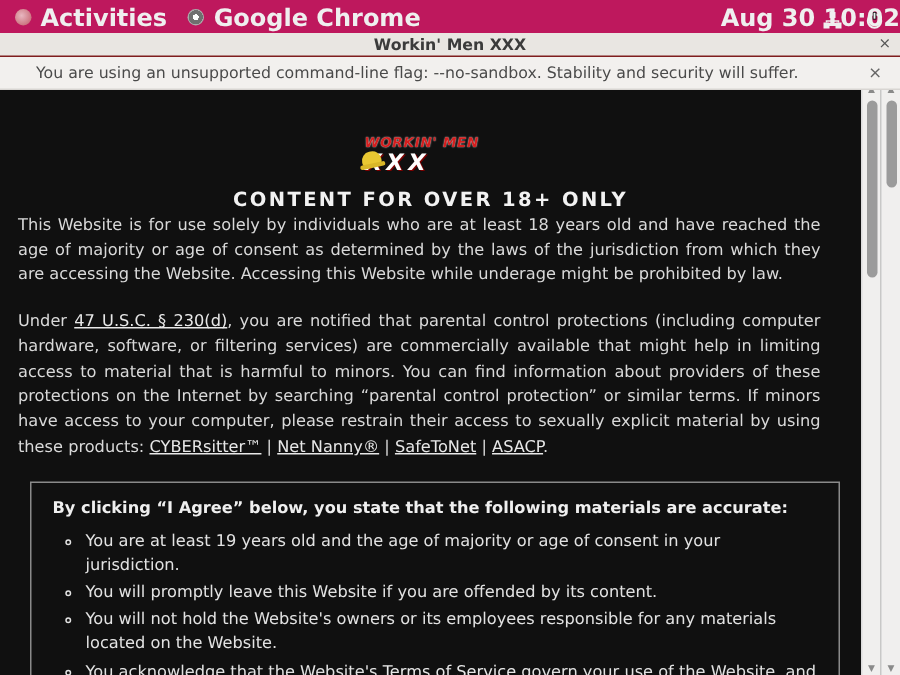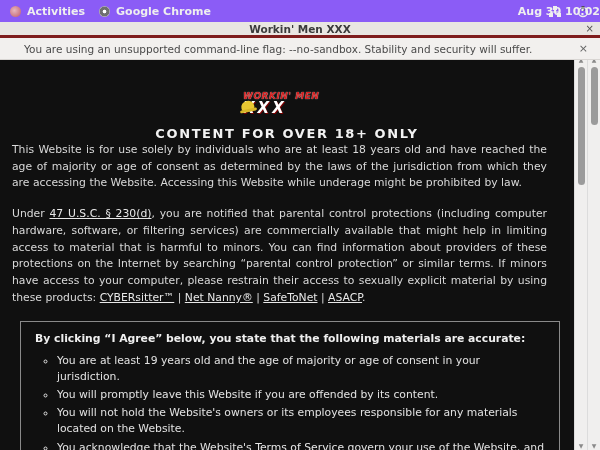--- a/index.html
+++ b/index.html
@@ -1,34 +1,34 @@
 <!DOCTYPE html>
 <html><head>
 <meta charset="utf-8">
 <style>
   * { margin:0; padding:0; box-sizing:border-box; }
   html,body { width:600px; height:450px; overflow:hidden; background:#000;
     font-family:"DejaVu Sans","Liberation Sans",sans-serif; }
 
   
-  .topbar { position:absolute; top:0; left:0; width:600px; height:22px; background:#8b5cf6;
+  .topbar { position:absolute; top:0; left:0; width:600px; height:22px; background:#be185d;
     display:flex; align-items:center; justify-content:space-between; color:#efefef;
-    font-size:11px; font-weight:bold; padding:0 10px; z-index:40; }
+    font-size:16px; font-weight:bold; padding:0 10px; z-index:40; }
   .topbar .left, .topbar .right { display:flex; align-items:center; gap:14px; }
   .tb-item { display:flex; align-items:center; gap:6px; cursor:default; }
   .dot-icon { width:11px; height:11px; border-radius:50%;
     background:radial-gradient(circle at 40% 40%, #e8b7c0, #c05a66); }
   .chrome-icon { width:11px; height:11px; border-radius:50%;
     background:radial-gradient(circle at 50% 50%, #fdfdfd 0 25%, #6f6f6f 26% 60%, #a9a9a9 61%); }
   .clock { position:absolute; left:0; right:0; text-align:right; pointer-events:none; }
   .sysicon { width:14px; height:13px; display:inline-block; }
 
   
   .titlebar { position:absolute; top:22px; left:0; width:600px; height:16px; background:#e9e6e2;
-    border-bottom:3px solid #7f1d1d; display:flex; align-items:center; z-index:39; }
+    border-bottom:1px solid #7f1d1d; display:flex; align-items:center; z-index:39; }
   .titlebar .wtitle { position:absolute; left:0; right:0; text-align:center; font-size:10.5px;
     font-weight:bold; color:#3b3b3b; }
   .titlebar .close { position:absolute; right:6px; font-size:10px; color:#555; cursor:pointer; }
 
   
   .infobar { position:absolute; top:38px; left:0; width:600px; height:22px; background:#f2f0ee;
     border-bottom:1px solid #d8d5d2; display:flex; align-items:center; z-index:38; }
   .infobar .msg { font-size:10.5px; color:#4a4a4a; padding-left:24px; }
   .infobar .close { position:absolute; right:12px; font-size:11px; color:#666; cursor:pointer; }
 

